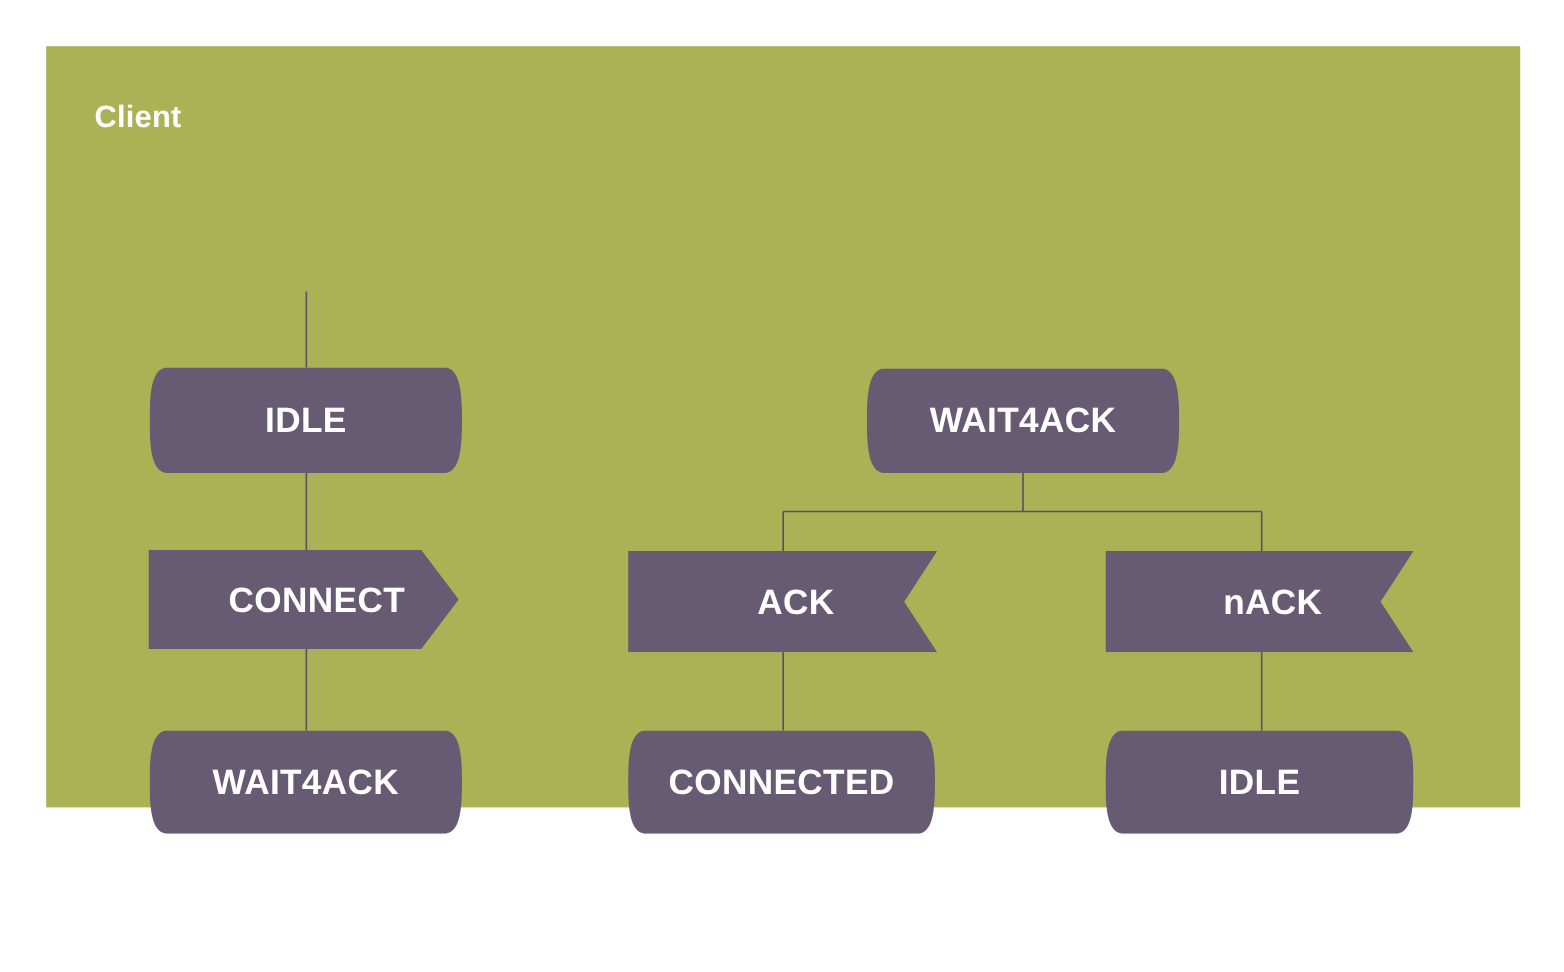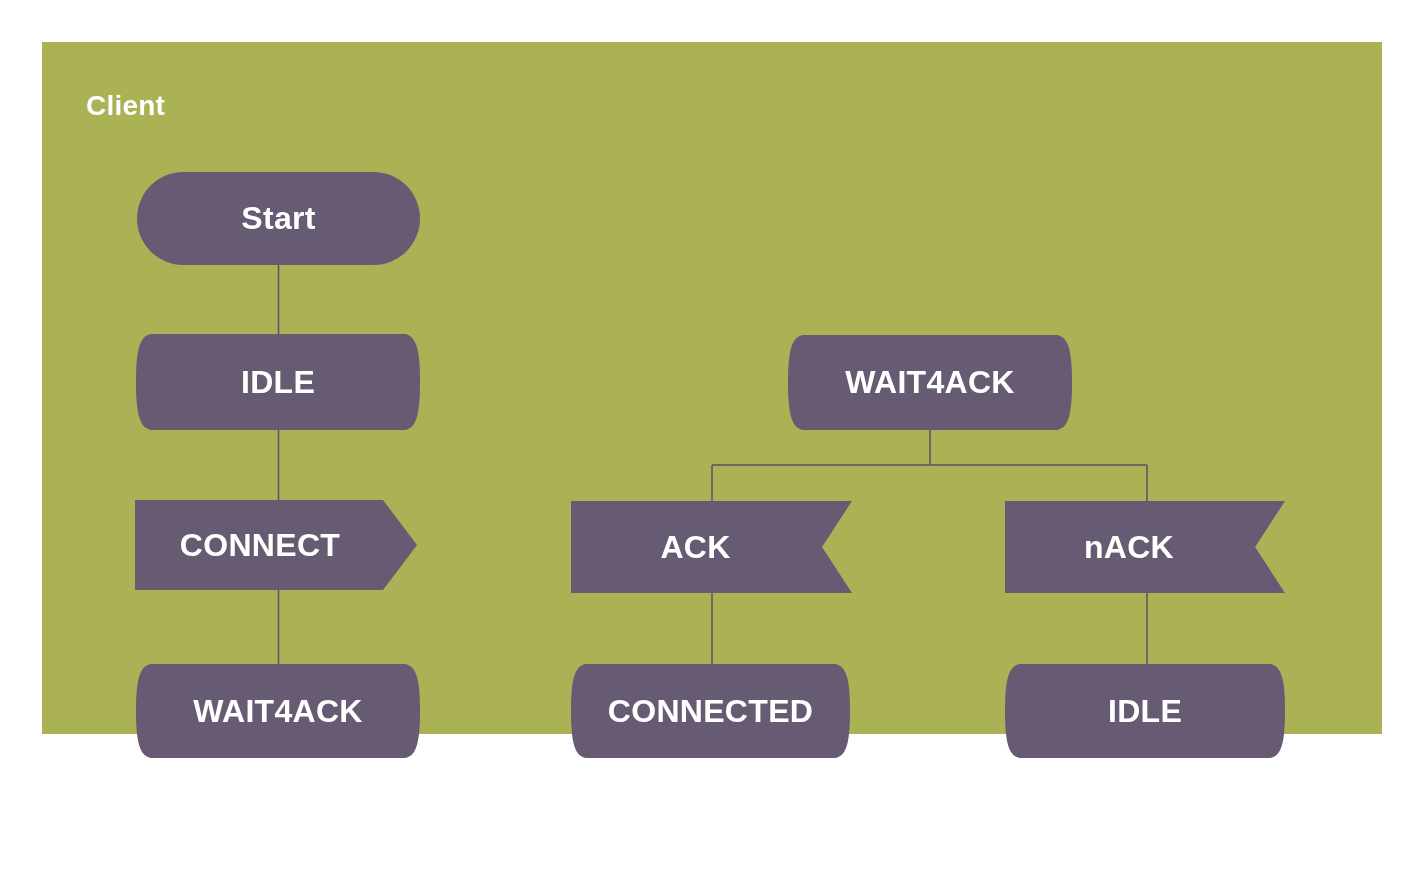--- a/index.html
+++ b/index.html
@@ -60,20 +60,21 @@
     justify-content: center;
     color: #ffffff;
     font-size: 32px;
     font-weight: 600;
     letter-spacing: 0.3px;
     box-sizing: border-box;
     user-select: none;
   }
   .node .label.tail-pad {
     padding-right: 32px;
+    margin-left: 28px;
   }
 </style>
 </head>
 <body>
 
 <div class="page">
   <div class="canvas">
 
     <div class="canvas-title">Client</div>
 
@@ -84,26 +85,20 @@
         <line x1="236.5" y1="548" x2="236.5" y2="622"></line>
         <line x1="888" y1="388" x2="888" y2="423"></line>
         <line x1="670" y1="423" x2="1105" y2="423"></line>
         <line x1="670" y1="423" x2="670" y2="459"></line>
         <line x1="1105" y1="423" x2="1105" y2="459"></line>
         <line x1="670" y1="551" x2="670" y2="622"></line>
         <line x1="1105" y1="551" x2="1105" y2="622"></line>
       </g>
     </svg>
 
-    <div class="node" style="left:95px; top:130px; width:283px; height:93px;">
-      <svg class="shape" viewBox="0 0 283 93" preserveAspectRatio="none">
-        <rect x="0" y="0" width="283" height="93" rx="46.5" ry="46.5" fill="#665b73"></rect>
-      </svg>
-      <div class="label">Start</div>
-    </div>
 
     <div class="node" style="left:94px; top:292px; width:284px; height:96px;">
       <svg class="shape" viewBox="0 0 284 96" preserveAspectRatio="none">
         <path d="M 15 0 L 269 0 C 281 2 284 18 284 48 C 284 78 281 94 269 96 L 15 96 C 3 94 0 78 0 48 C 0 18 3 2 15 0 Z" fill="#665b73"></path>
       </svg>
       <div class="label">IDLE</div>
     </div>
 
     <div class="node" style="left:93px; top:458px; width:282px; height:90px;">
       <svg class="shape" viewBox="0 0 282 90" preserveAspectRatio="none">

